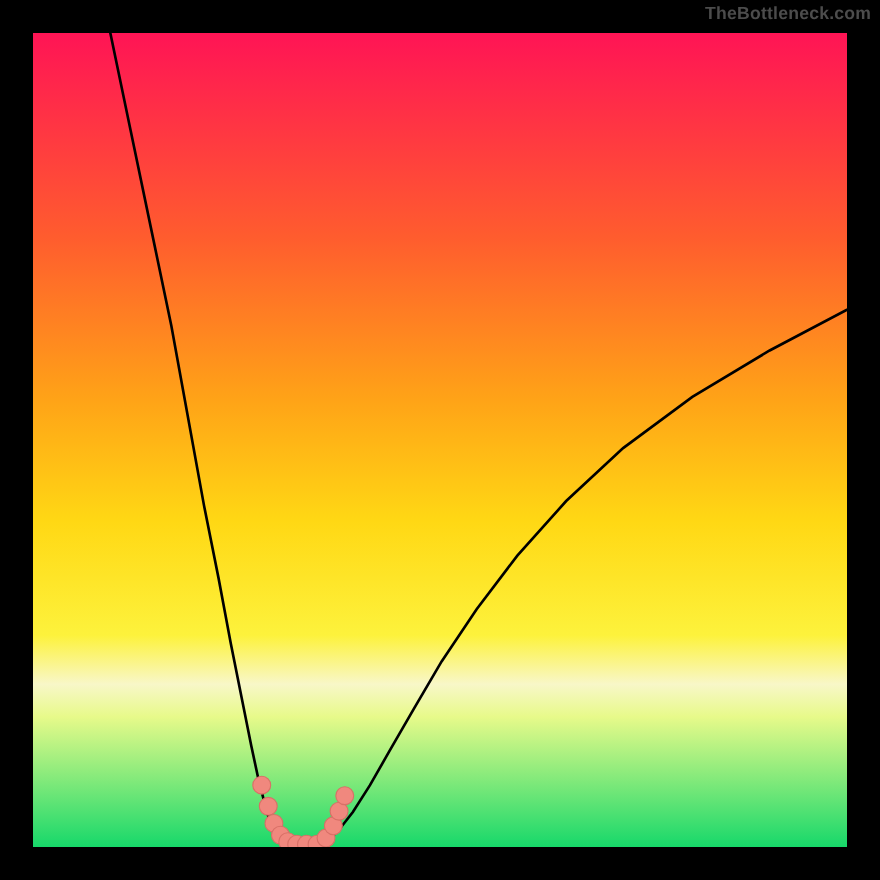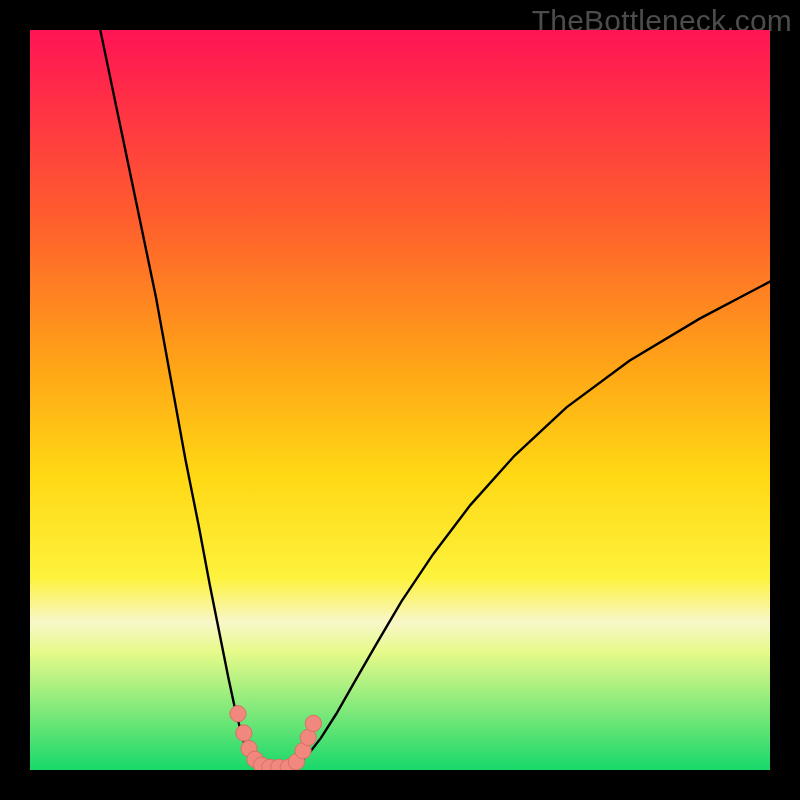--- a/index.html
+++ b/index.html
@@ -25,23 +25,23 @@
     top: 30px;
     width: 740px;
     height: 740px;
     overflow: hidden;
   }
   .watermark {
     position: absolute;
     top: 4px;
     right: 8px;
     color: #4c4c4c;
-    font-size: 30px;
+    font-size: 16px;
     letter-spacing: 0.2px;
-    font-weight: 400;
+    font-weight: 700;
   }
   svg { display: block; }
 </style>
 </head>
 <body>
 
 <div class="frame">
   <div class="watermark">TheBottleneck.com</div>
   <div class="plot">
     <svg id="chart-svg" width="740" height="740" viewBox="0 0 740 740" preserveAspectRatio="none">

